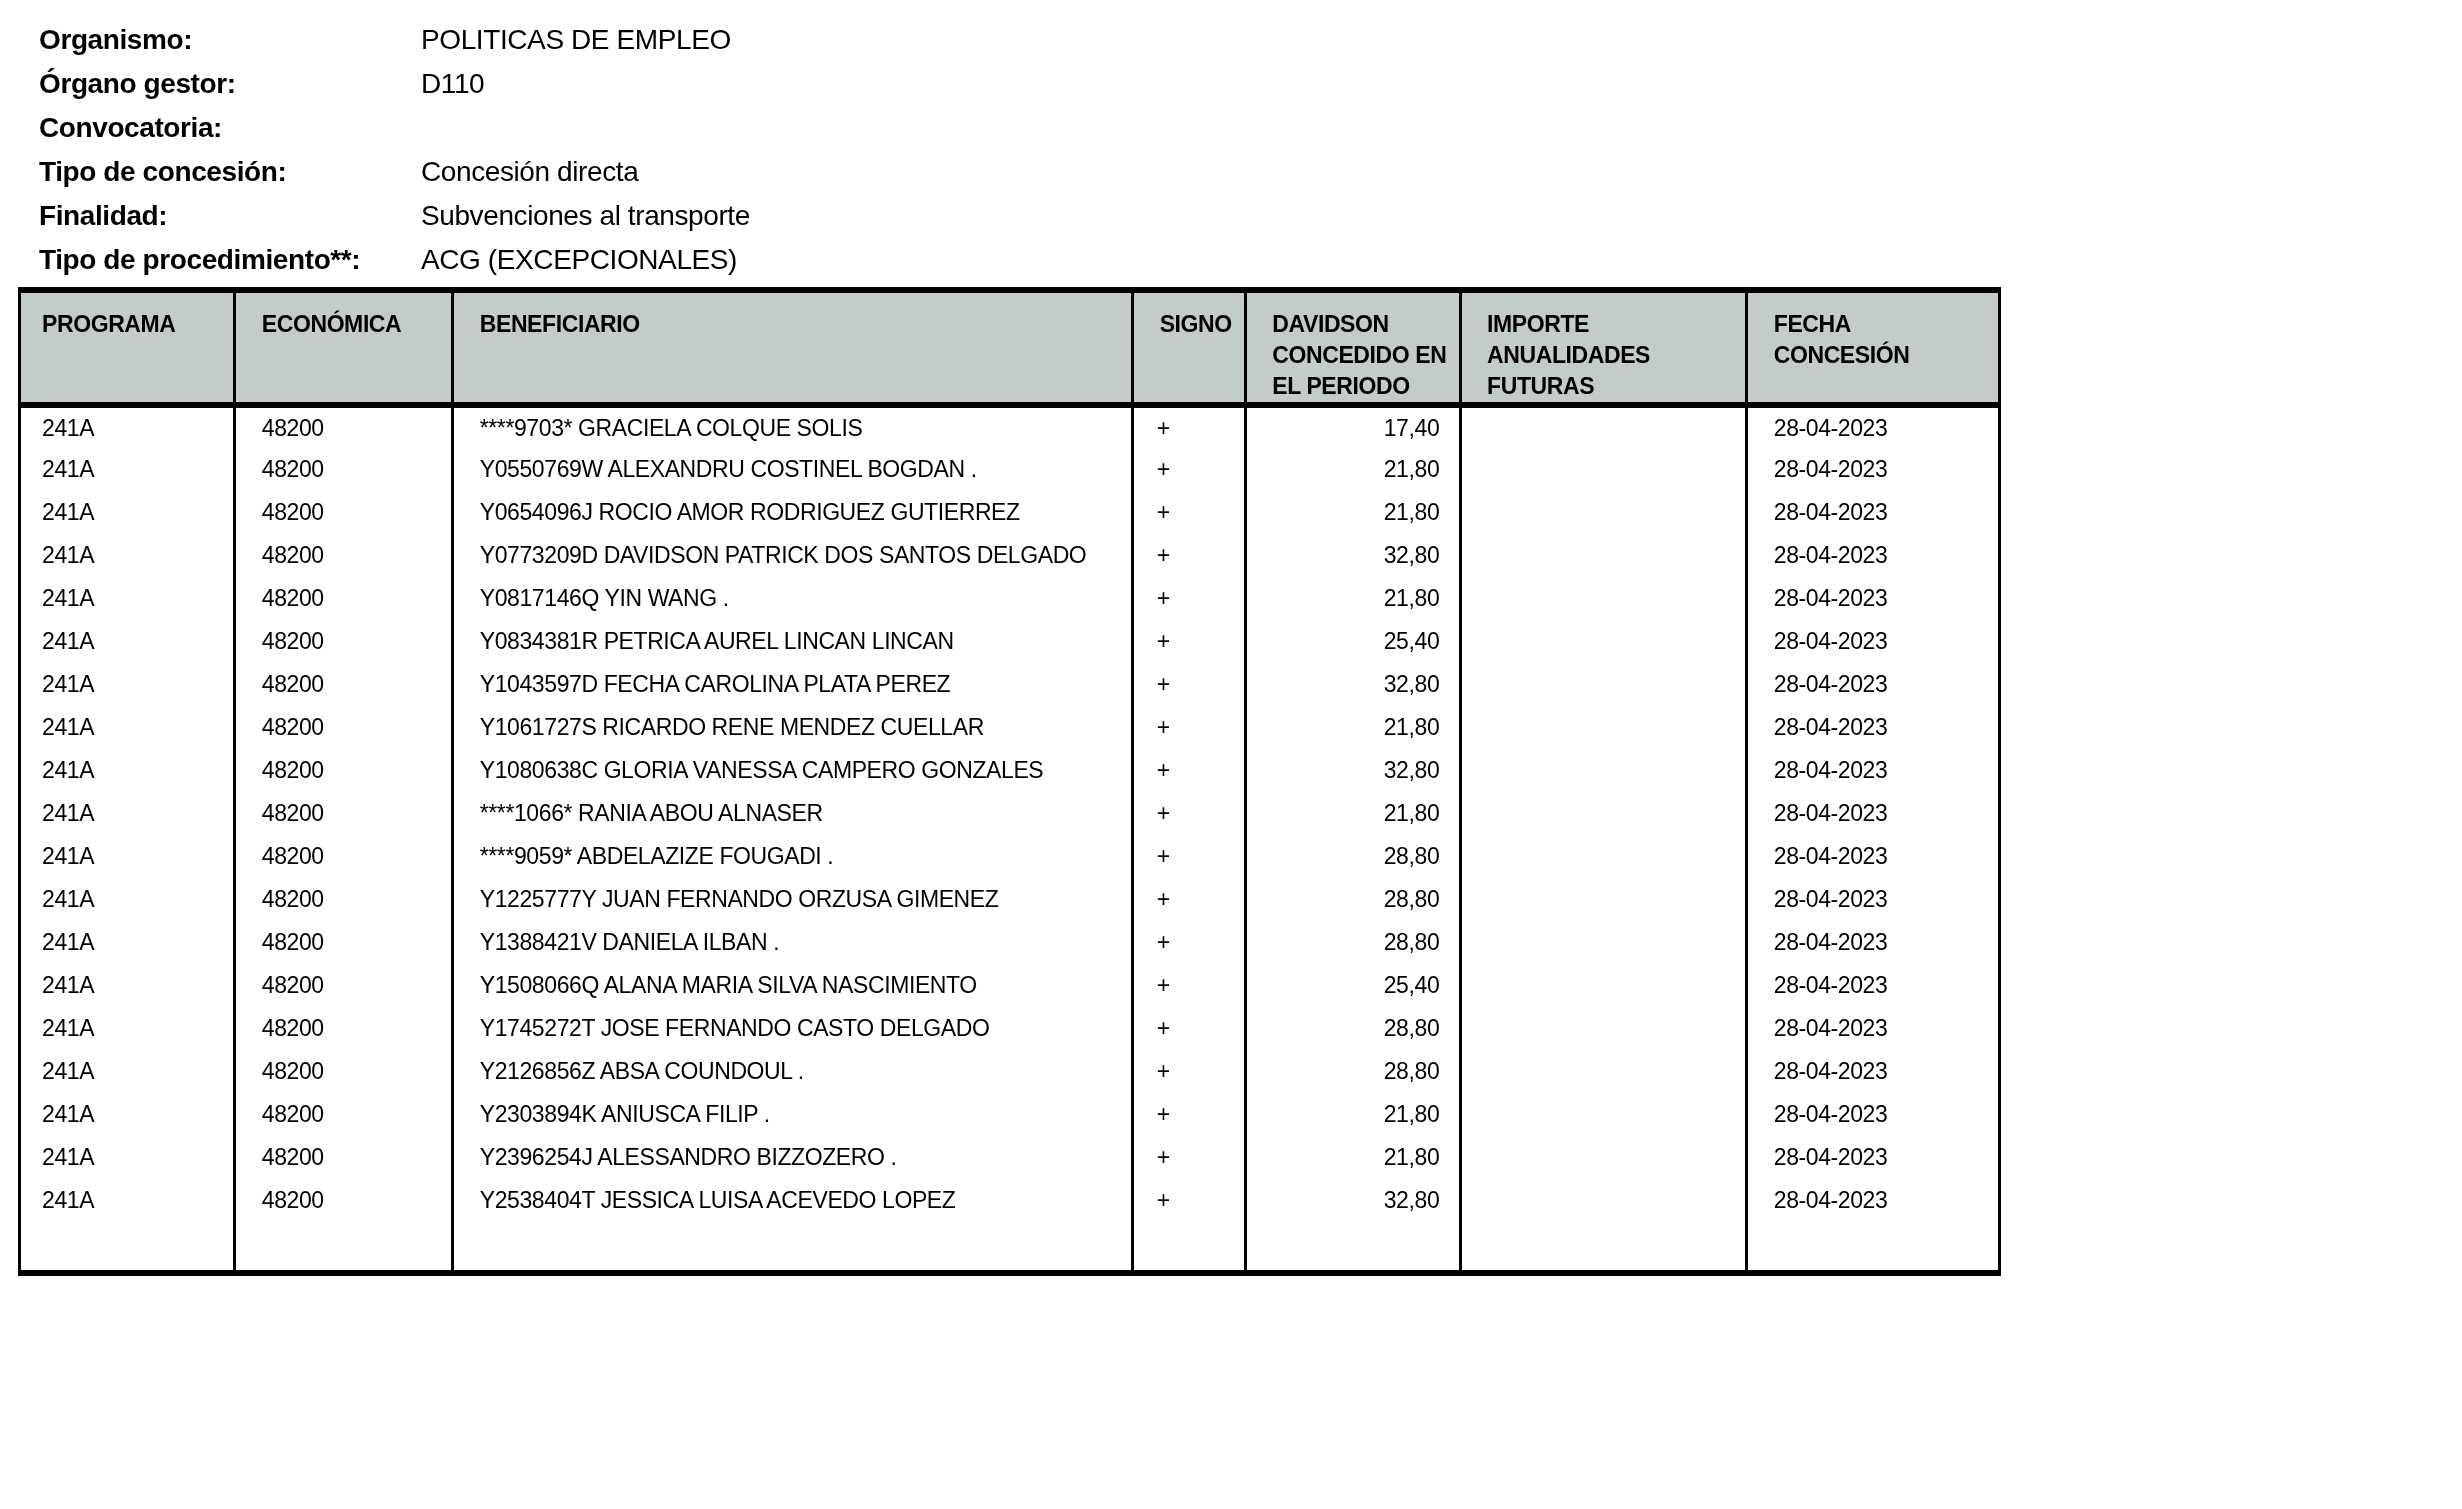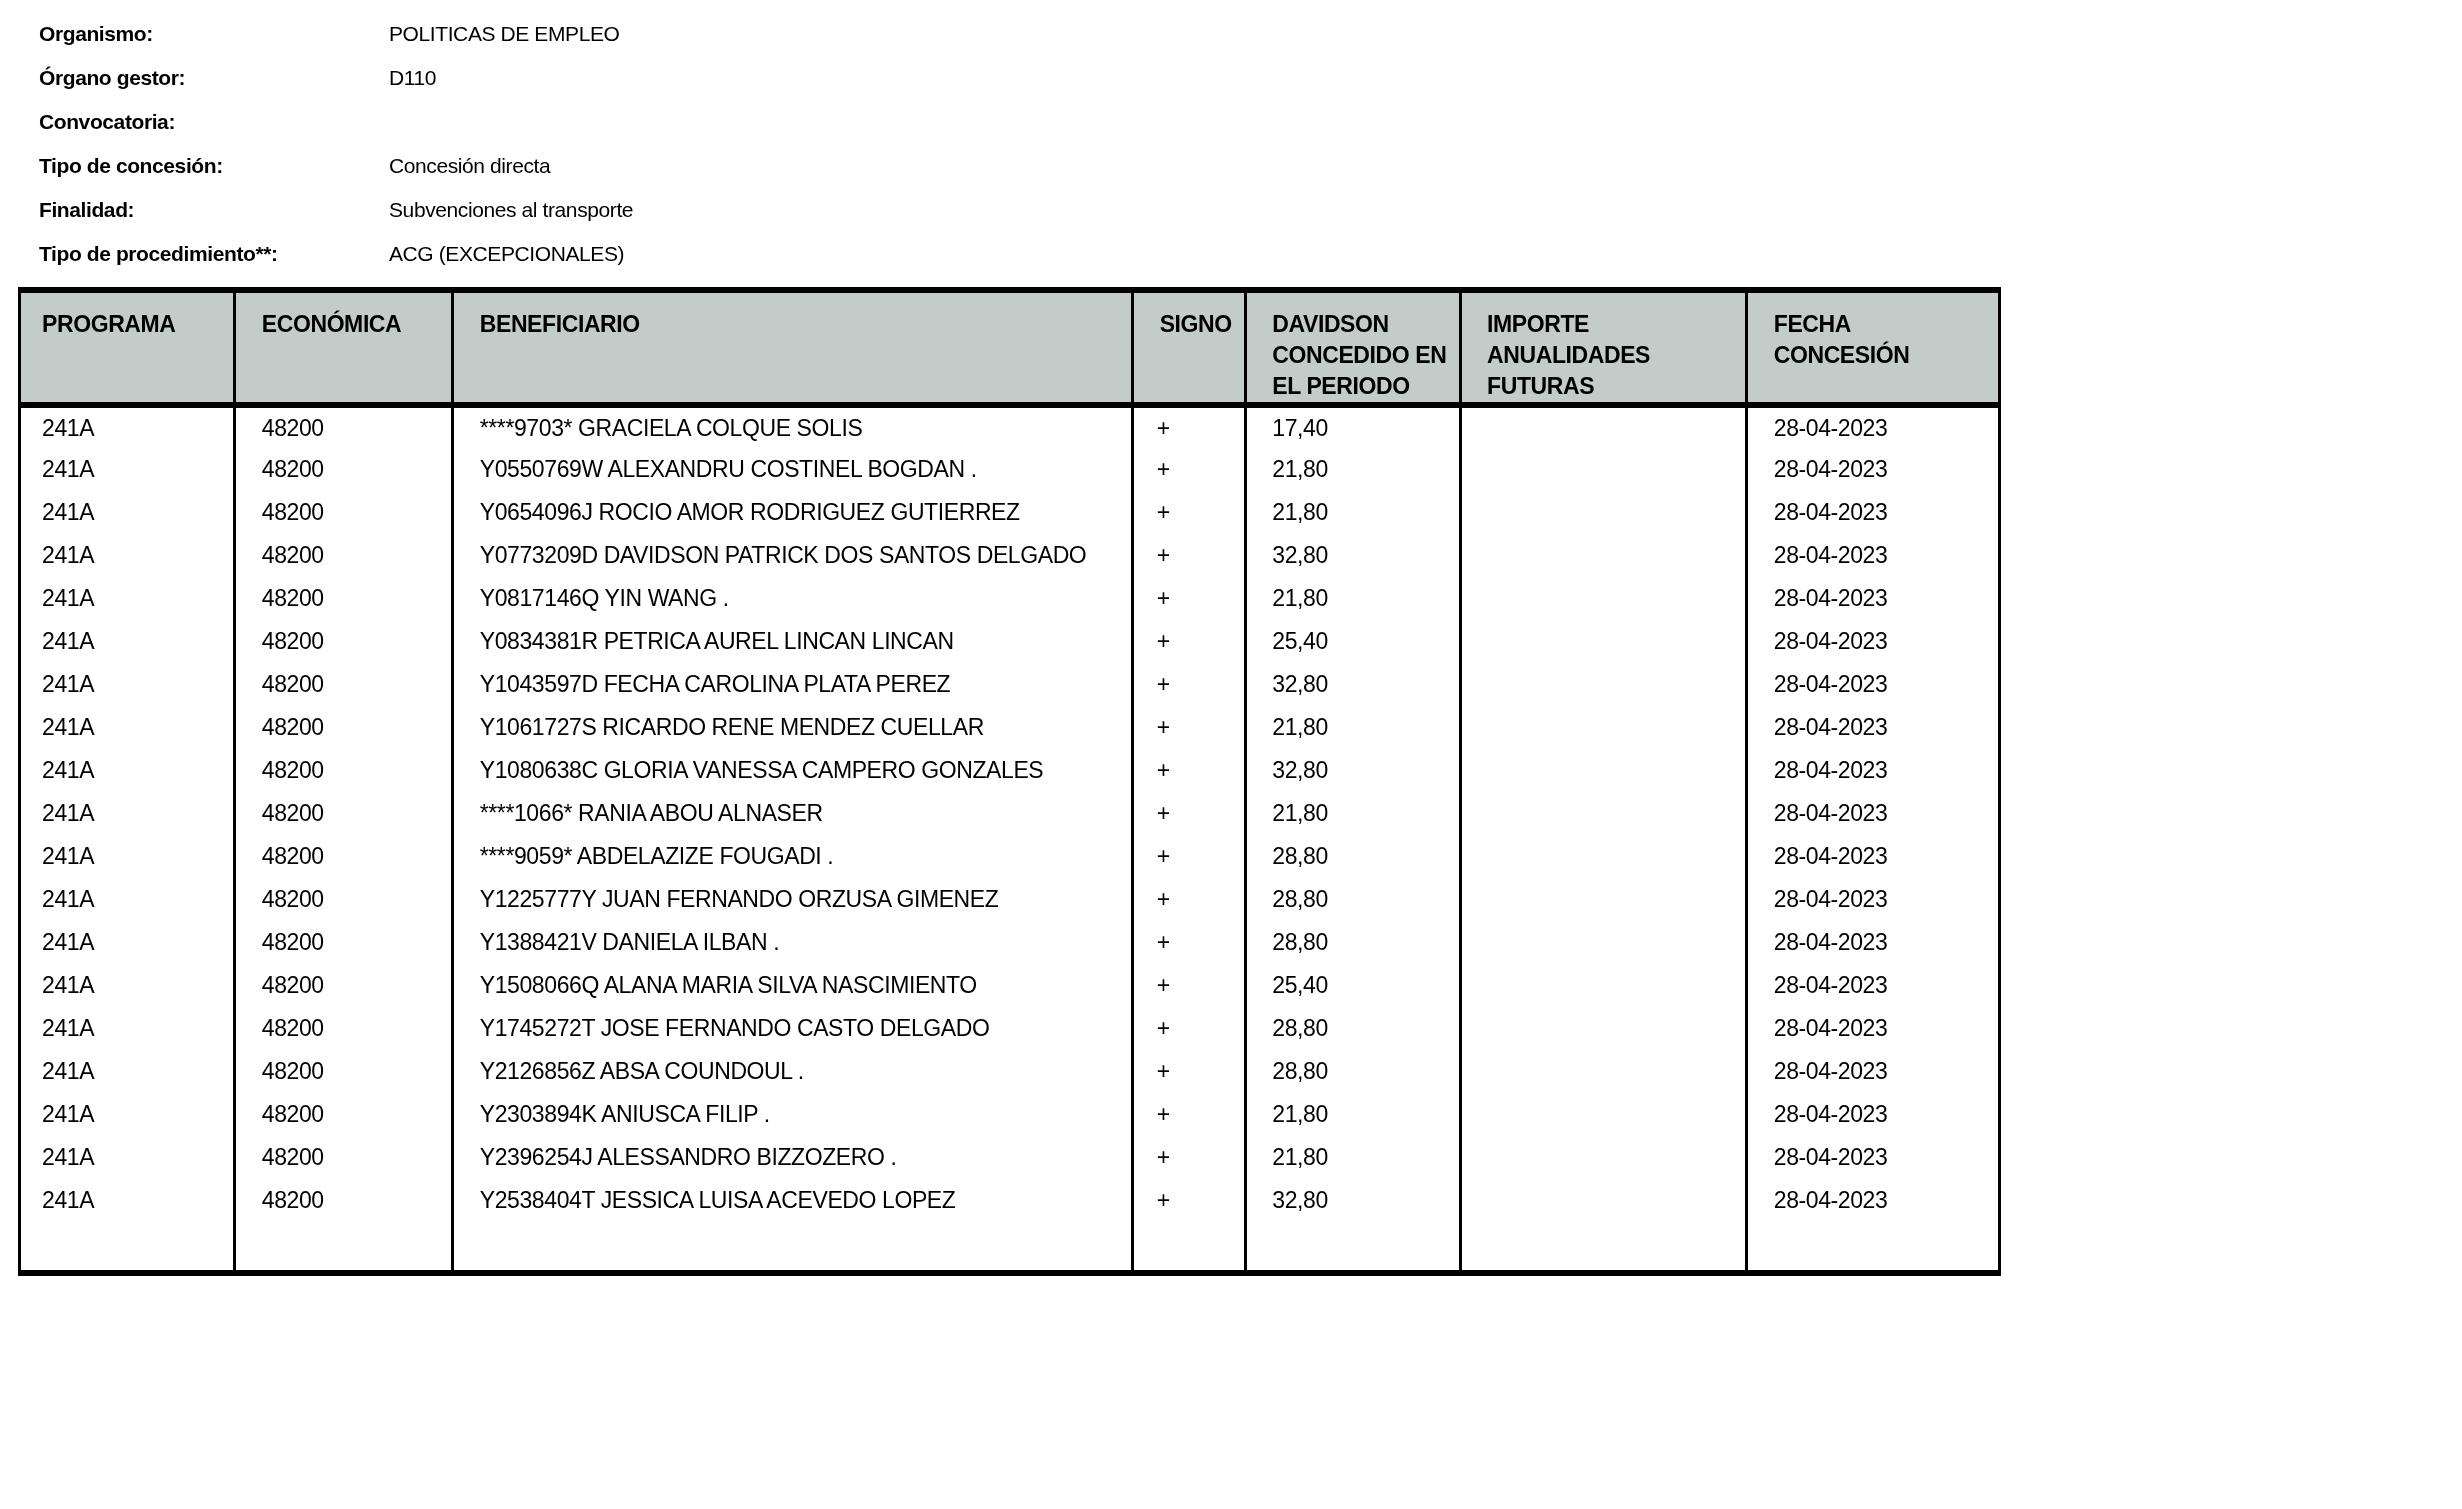--- a/index.html
+++ b/index.html
@@ -17,23 +17,24 @@
     color:#000000;
     letter-spacing:-0.4px;
     overflow:hidden;
   }
   
   .info-block{
     padding:12px 0 0 39px;
   }
   .info-line{
     display:flex;
-    align-items:center;
+    align-items:flex-end;
     height:44px;
-    font-size:21px;
+    font-size:28px;
+    gap:32px;
   }
   .info-label{
     width:350px;
     flex:0 0 350px;
     font-weight:bold;
   }
   .info-value{
     white-space:nowrap;
   }
   
@@ -73,21 +74,21 @@
     border-left:3px solid var(--border-color);
     border-right:3px solid var(--border-color);
     height:43px;
     padding:0 7.5px 0 25.4px;
     white-space:nowrap;
     overflow:hidden;
   }
   tbody td:first-child{border-left:none;padding-left:21px;}
   tbody td:last-child{border-right:none;}
   tbody td.cell-signo{padding-left:22.4px;}
-  tbody td.cell-importe{padding-right:19.4px;}
+  tbody td.cell-importe{text-align:right;padding-right:19.4px;}
   tbody tr.filler-row td{height:51px;}
   
   .footnotes{
     margin:100px 0 0 88px;
   }
   .footnote{
     font-size:25.4px;
     font-weight:bold;
     font-style:italic;
     height:37px;

